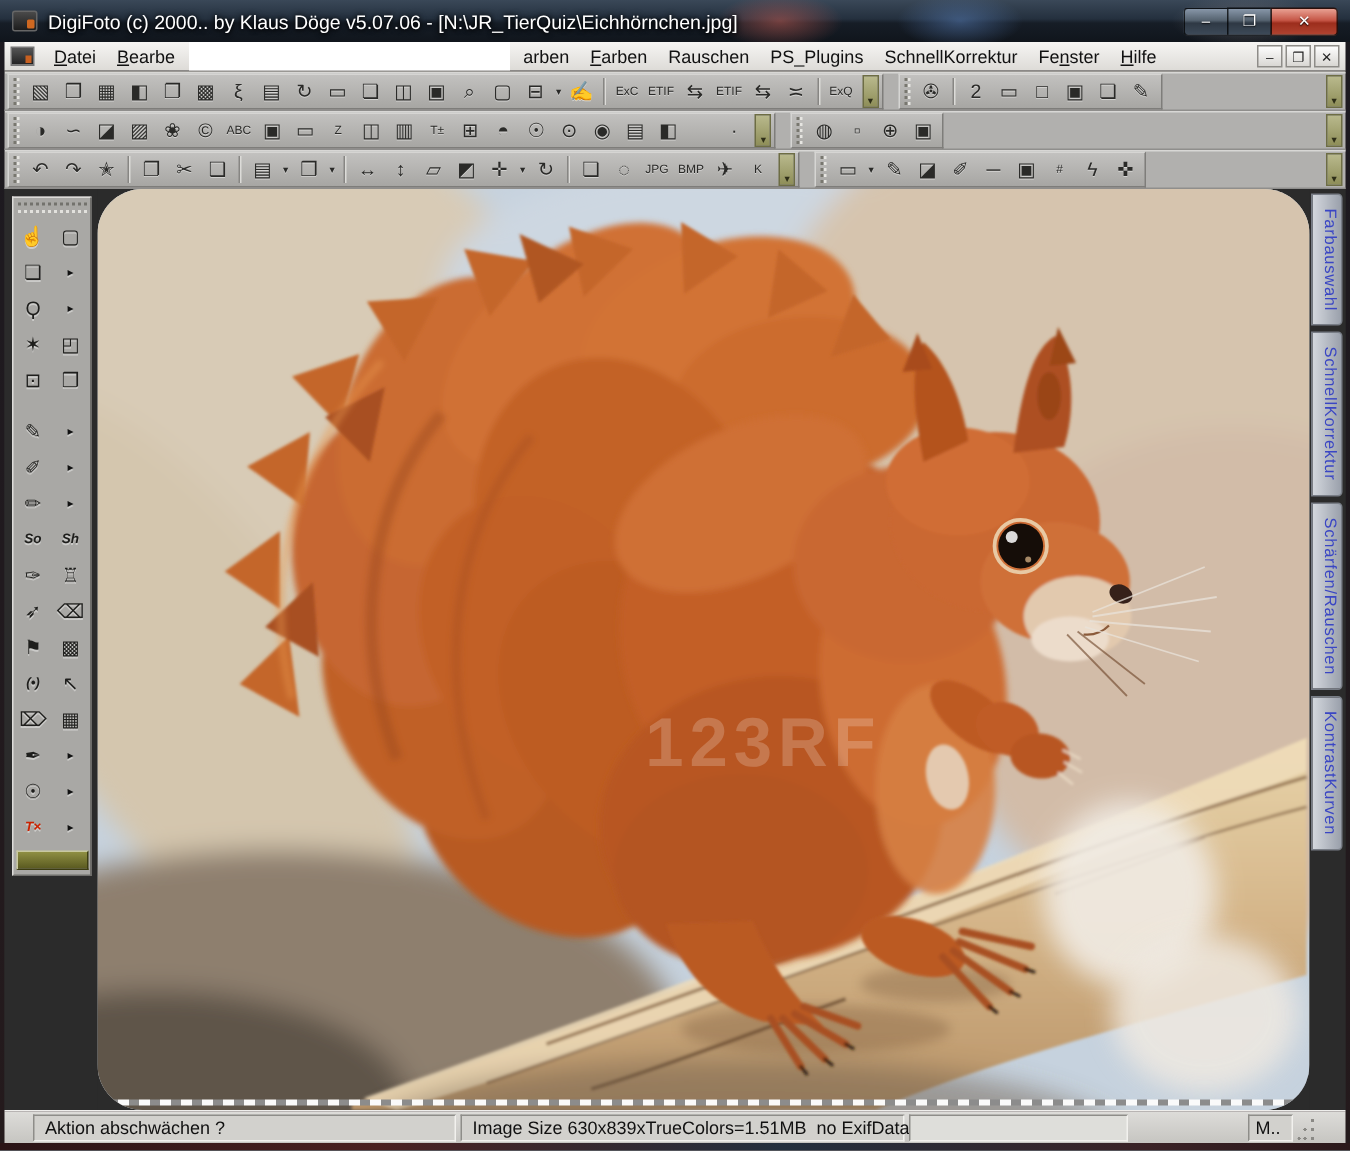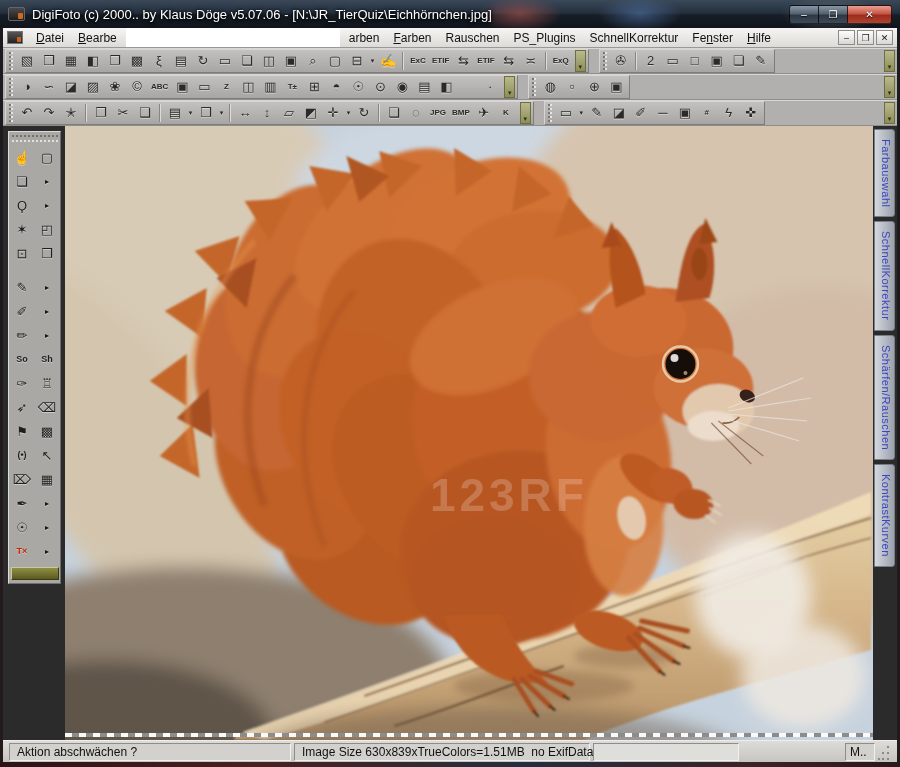--- a/index.html
+++ b/index.html
@@ -47,60 +47,60 @@
     background:#b1b0ae; }
   .tb-row { height:26px; display:flex; align-items:center; padding:0 2px;
     border-bottom:1px solid #8f8e8c; box-shadow:inset 0 1px 0 #d8d7d5; }
   .tb-group { display:flex; align-items:center; height:24px; padding:0 2px; margin-right:10px;
     background:linear-gradient(180deg,#c2c1bf,#a7a6a3);
     border:1px solid; border-color:#d6d5d3 #7e7d7a #7e7d7a #d6d5d3; }
   .grip { width:3px; height:18px; margin:0 3px 0 1px;
     border-left:2px dotted #78776f; border-right:2px dotted #e6e5e1; }
   .tbtn { min-width:22px; height:21px; padding:0 1px; display:flex; align-items:center; justify-content:center;
     font-size:13px; color:#2a2a28; text-shadow:0 1px 0 rgba(255,255,255,.45); cursor:default; }
-  .tbtn.txt { font-size:8px; font-weight:bold; letter-spacing:0; padding:0 3px; }
+  .tbtn.txt { font-size:8px; font-weight:normal; letter-spacing:0; padding:0 3px; }
   .tbtn.tsep { min-width:0; width:2px; height:18px; padding:0; margin:0 3px;
     border-left:1px solid #878683; border-right:1px solid #dcdbd8; }
   .tbtn.tarrow { min-width:9px; width:9px; font-size:7px; }
   .chev { width:11px; height:22px; margin-left:3px; display:flex; align-items:flex-end; justify-content:center;
     font-size:7px; color:#2e2e18; background:linear-gradient(180deg,#b9b98d,#8e8e58);
     border:1px solid #6d6d44; }
   .chev.endcap { margin-left:auto; }
 
   
   .main { position:absolute; top:126px; bottom:27px; left:3px; right:3px; display:flex; background:#2b2b2b; }
   .palette-col { width:62px; position:relative; background:#2b2b2b; flex:none; }
   .palette { position:absolute; top:5px; left:5px; width:53px; padding:2px 1px;
     background:#a9a8a5; border:1px solid; border-color:#dddcd9 #6f6e6b #6f6e6b #dddcd9;
     display:grid; grid-template-columns:25px 25px; justify-content:center; }
   .pgrip { grid-column:span 2; height:7px; margin:1px 2px 3px; border-top:2px dotted #73726d;
     border-bottom:2px dotted #e2e1dd; }
   .pbtn { height:24px; display:flex; align-items:center; justify-content:center;
     font-size:13px; color:#1e1e1c; text-shadow:0 1px 0 rgba(255,255,255,.4); }
-  .pbtn.ptxt { font-size:9px; font-weight:bold; }
+  .pbtn.ptxt { font-size:9px; font-weight:bold;font-style:italic; }
   .pbtn.parrow { font-size:8px; color:#111; }
   .pbtn.pgap { grid-column:span 2; height:10px; }
   .pbtn.swatch { grid-column:span 2; height:13px; margin:4px 1px 1px;
     background:linear-gradient(180deg,#8f8f42,#5a5a20); border:1px solid; border-color:#c9c9a0 #3c3c12 #3c3c12 #c9c9a0; }
 
-  .canvas { flex:1; position:relative; overflow:hidden; background:#777; }
+  .canvas { flex:1; position:relative; overflow:hidden; background:#777;border-radius:30px; }
   .canvas svg { display:block; width:100%; height:100%; }
   .ants { position:absolute; left:0; right:0; bottom:3px; height:4px;
     background:repeating-linear-gradient(90deg,#fafafa 0 7px,#8c8c8c 7px 14px); }
 
   .tabs-col { width:24px; flex:none; display:flex; flex-direction:column; gap:4px;
     padding:3px 1px 0 1px; background:#2b2b2b; }
   .side-tab { writing-mode:vertical-rl; width:21px; padding:9px 2px; font-size:11px; color:#3a46c4;
     background:linear-gradient(90deg,#d4d8de,#9aa0ab); border:1px solid #787d86;
     border-radius:0 3px 3px 0; text-align:center; letter-spacing:.5px; }
 
   
   .statusbar { position:absolute; bottom:5px; left:3px; right:3px; height:22px;
     background:linear-gradient(180deg,#dddcd9,#c6c5c1); border-top:1px solid #efeeec;
-    display:flex; align-items:center; gap:3px; padding:0 6px; font-size:12px; color:#111; }
+    display:flex; align-items:center; gap:3px; padding:0 19px; font-size:12px; color:#111; }
   .spanel { height:18px; display:flex; align-items:center; padding:0 7px; white-space:pre;
     border:1px solid; border-color:#8e8d89 #f2f1ee #f2f1ee #8e8d89; background:#d2d1cd; }
   .spanel.p1 { width:282px; }
   .spanel.p2 { width:296px; }
   .spanel.p3 { width:146px; background:#dededa; }
   .sgap { flex:1; }
   .spanel.p4 { width:30px; padding:0 4px; }
   .sgrip { width:13px; height:18px; align-self:flex-end;
     background:
       radial-gradient(2px 2px at 10px 15px,#8a8985 50%,transparent 52%),

